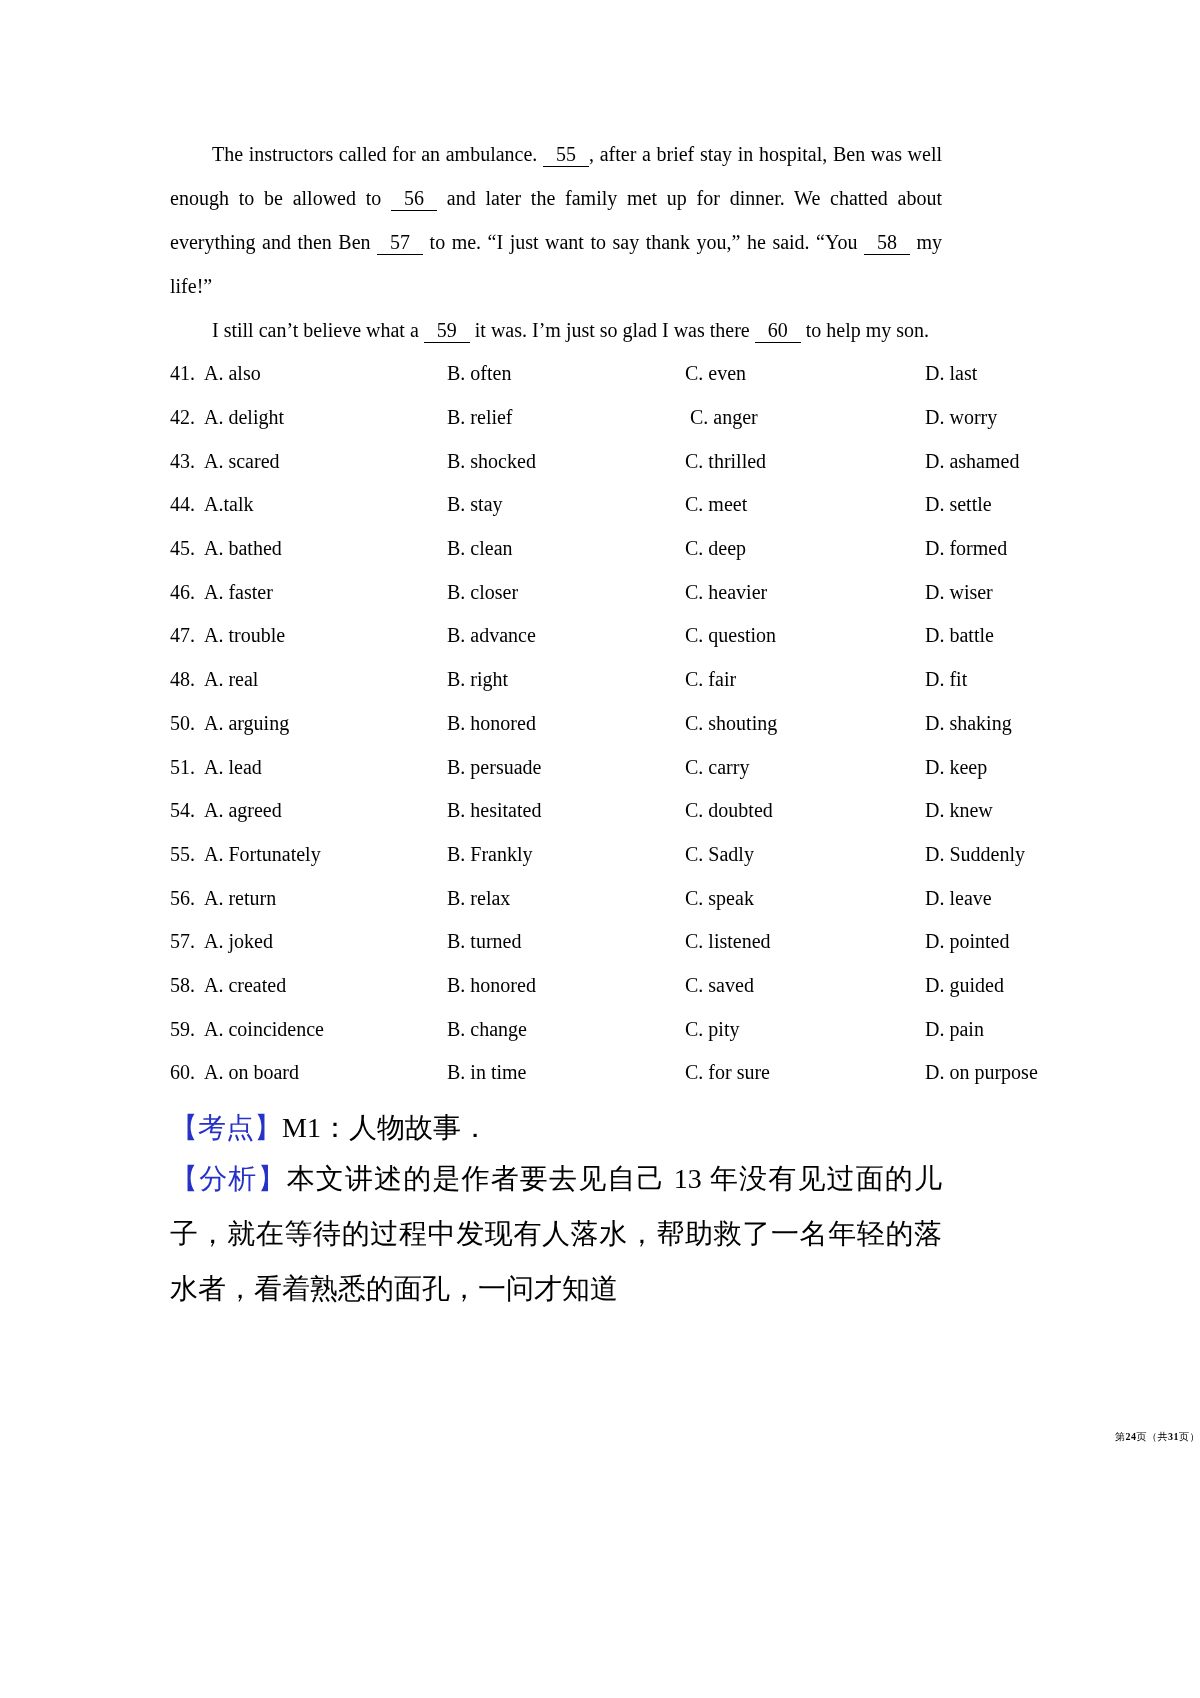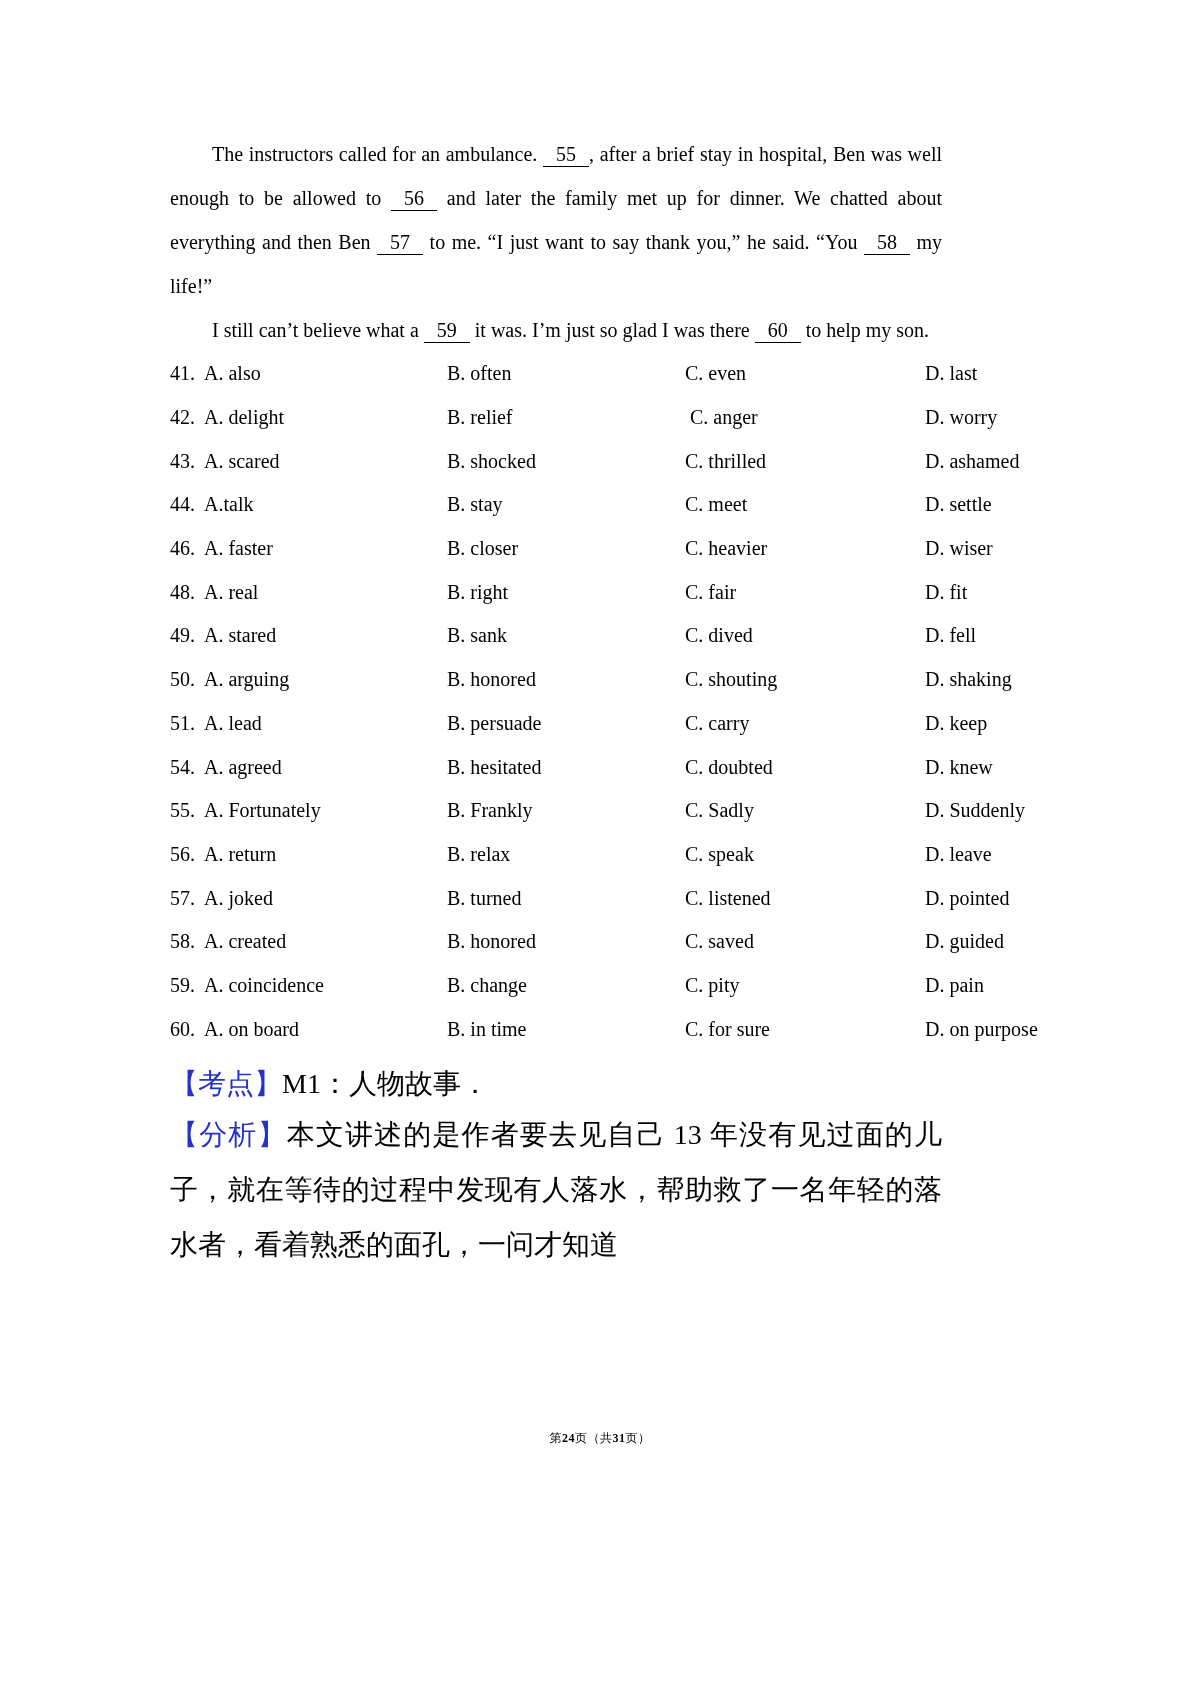--- a/index.html
+++ b/index.html
@@ -47,45 +47,46 @@
   .opt-num { margin-right: 9px; }
   .cn { font-size: 28px; text-align: justify; }
   .kaodian { line-height: 46px; margin-top: 10px; }
   .fenxi { line-height: 55px; }
   .blue { color: var(--label-blue, #2531c8); }
   .footer {
     position: absolute;
     left: 0;
     right: 0;
     top: 1430px;
-    text-align: center;
-    font-size: 12px;
+    text-align: right;
+    font-size: 10px;
     letter-spacing: 0.5px;
   }
   .footer .bold { font-weight: bold; }
 </style>
 </head>
 <body>
 
 <div class="page">
   <div class="content">
 
     <div>
         <p class="para"><span>The instructors called for an ambulance. </span><span class="blank">55</span><span>, after a brief stay in hospital, Ben was well enough to be allowed to </span><span class="blank">56</span><span> and later the family met up for dinner. We chatted about everything and then Ben </span><span class="blank">57</span><span> to me. “I just want to say thank you,” he said. “You </span><span class="blank">58</span><span> my life!”</span></p>
         <p class="para"><span>I still can’t believe what a </span><span class="blank">59</span><span> it was. I’m just so glad I was there </span><span class="blank">60</span><span> to help my son.</span></p>
       </div>
 
     <div>
         <div class="opt-row"><div><span class="opt-num">41.</span><span>A. also</span></div><div>B. often</div><div>C. even</div><div>D. last</div></div>
         <div class="opt-row"><div><span class="opt-num">42.</span><span>A. delight</span></div><div>B. relief</div><div> C. anger</div><div>D. worry</div></div>
         <div class="opt-row"><div><span class="opt-num">43.</span><span>A. scared</span></div><div>B. shocked</div><div>C. thrilled</div><div>D. ashamed</div></div>
         <div class="opt-row"><div><span class="opt-num">44.</span><span>A.talk</span></div><div>B. stay</div><div>C. meet</div><div>D. settle</div></div>
+        <div class="opt-row"><div><span class="opt-num">45.</span><span>A. bathed</span></div><div>B. clean</div><div>C. deep</div><div>D. formed</div></div>
         <div class="opt-row"><div><span class="opt-num">46.</span><span>A. faster</span></div><div>B. closer</div><div>C. heavier</div><div>D. wiser</div></div>
+        <div class="opt-row"><div><span class="opt-num">47.</span><span>A. trouble</span></div><div>B. advance</div><div>C. question</div><div>D. battle</div></div>
         <div class="opt-row"><div><span class="opt-num">48.</span><span>A. real</span></div><div>B. right</div><div>C. fair</div><div>D. fit</div></div>
-        <div class="opt-row"><div><span class="opt-num">49.</span><span>A. stared</span></div><div>B. sank</div><div>C. dived</div><div>D. fell</div></div>
         <div class="opt-row"><div><span class="opt-num">50.</span><span>A. arguing</span></div><div>B. honored</div><div>C. shouting</div><div>D. shaking</div></div>
         <div class="opt-row"><div><span class="opt-num">51.</span><span>A. lead</span></div><div>B. persuade</div><div>C. carry</div><div>D. keep</div></div>
         <div class="opt-row"><div><span class="opt-num">54.</span><span>A. agreed</span></div><div>B. hesitated</div><div>C. doubted</div><div>D. knew</div></div>
         <div class="opt-row"><div><span class="opt-num">55.</span><span>A. Fortunately</span></div><div>B. Frankly</div><div>C. Sadly</div><div>D. Suddenly</div></div>
         <div class="opt-row"><div><span class="opt-num">56.</span><span>A. return</span></div><div>B. relax</div><div>C. speak</div><div>D. leave</div></div>
         <div class="opt-row"><div><span class="opt-num">57.</span><span>A. joked</span></div><div>B. turned</div><div>C. listened</div><div>D. pointed</div></div>
         <div class="opt-row"><div><span class="opt-num">58.</span><span>A. created</span></div><div>B. honored</div><div>C. saved</div><div>D. guided</div></div>
         <div class="opt-row"><div><span class="opt-num">59.</span><span>A. coincidence</span></div><div>B. change</div><div>C. pity</div><div>D. pain</div></div>
         <div class="opt-row"><div><span class="opt-num">60.</span><span>A. on board</span></div><div>B. in time</div><div>C. for sure</div><div>D. on purpose</div></div>
       </div>

